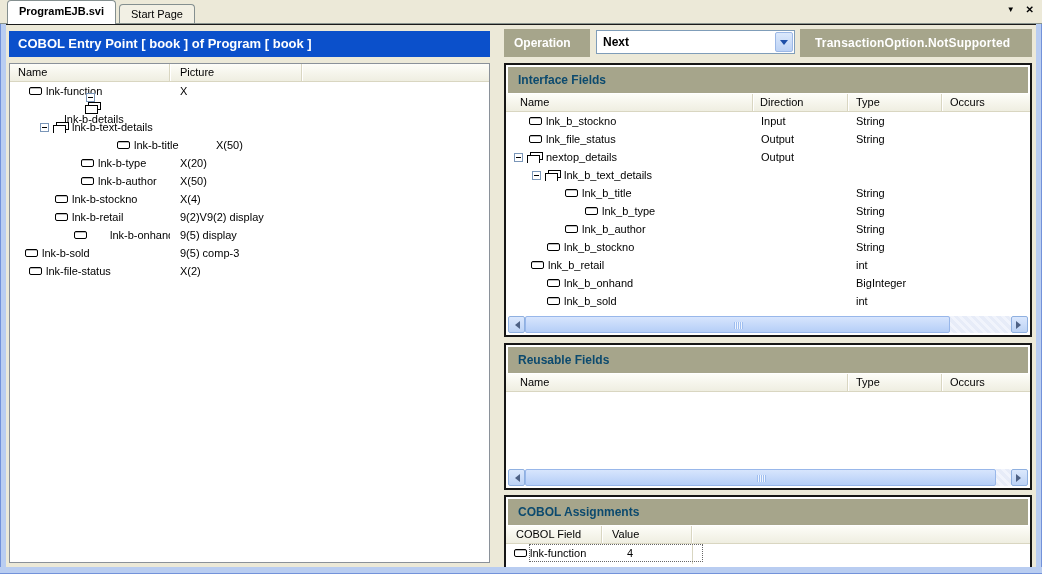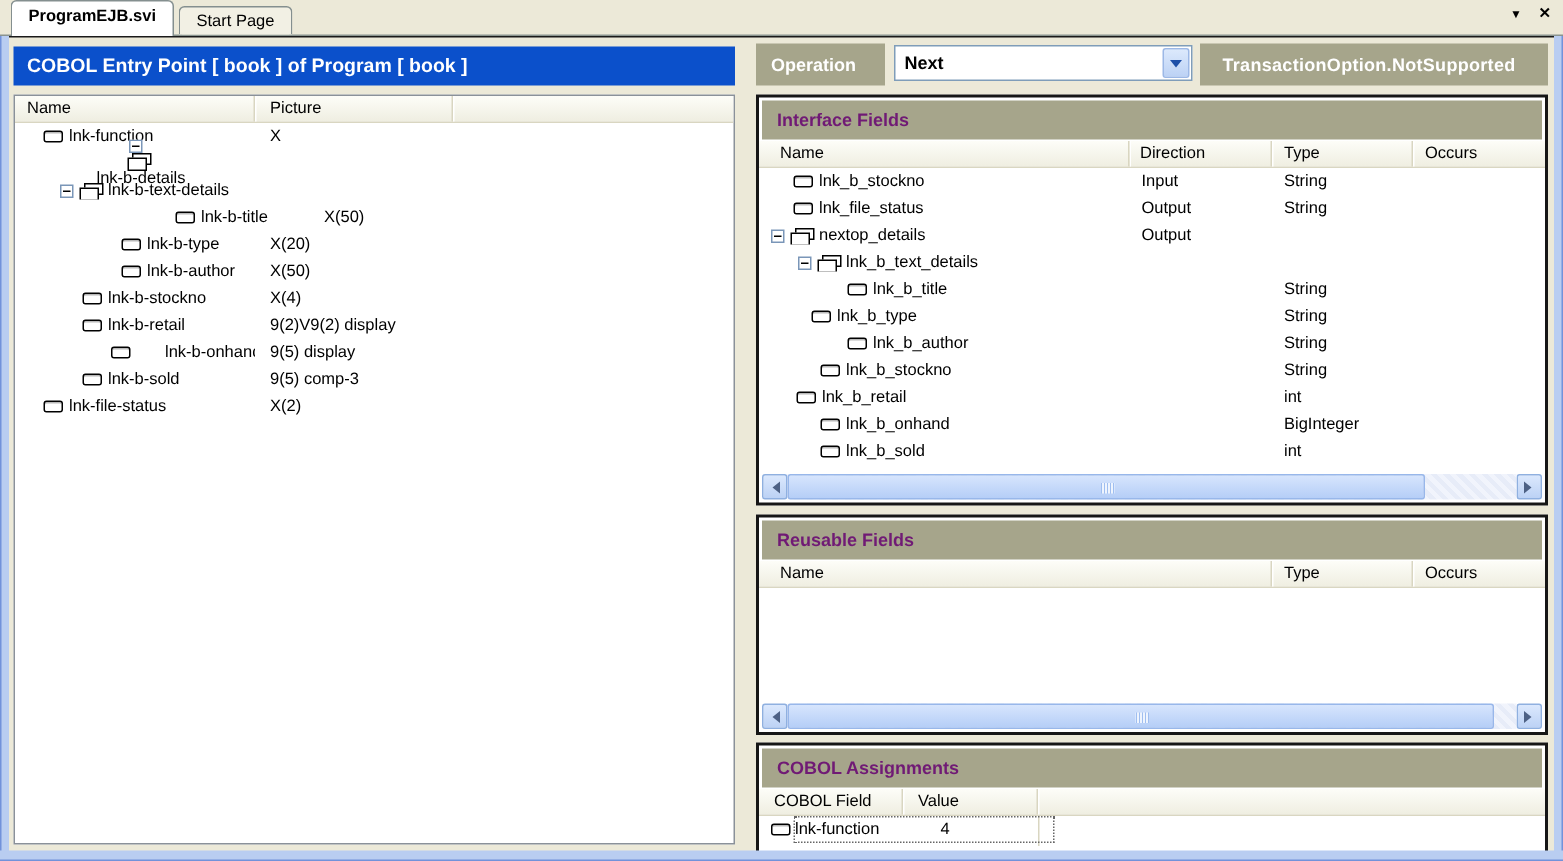--- a/index.html
+++ b/index.html
@@ -60,21 +60,21 @@
                background:linear-gradient(#dce9fc,#bcd2f5); display:flex; align-items:center; justify-content:center; }
   .caret-down { width:0; height:0; border:4px solid transparent; border-top:5px solid #1d4fa8; margin-top:4px; }
   .trans-label { position:absolute; left:794px; top:4px; width:232px; height:28px; background:#a6a58b; color:#fff;
                  font-weight:bold; font-size:12px; line-height:28px; padding-left:15px; letter-spacing:.2px; }
 
   
   .group { position:absolute; left:498px; width:528px; border:2px solid #161616; background:#fff; overflow:hidden; }
   .g-if { top:38px; height:274px; }
   .g-ru { top:318px; height:147px; }
   .g-ca { top:470px; height:104px; }
-  .g-title { margin:2px 2px 1px 2px; height:26px; background:#a6a58b; color:#701a75; font-weight:bold; font-size:12px;
+  .g-title { margin:2px 2px 1px 2px; height:26px; background:#a6a58b; color:#0c4a6e; font-weight:bold; font-size:12px;
              line-height:26px; padding-left:10px; }
 
   .rt .c-name { width:247px; }
   .rt .c-dir  { width:95px; padding-left:8px; }
   .rt .c-type { width:94px; padding-left:8px; }
   .rt .c-occ  { flex:1; padding-left:8px; }
 
   
   .hscroll { position:absolute; left:2px; right:2px; bottom:2px; height:17px; display:flex; }
   .sb-btn { width:17px; height:17px; flex:none; border:1px solid #8fb0e0; border-radius:2px;
@@ -190,21 +190,21 @@
           </div>
           <div class="trow">
             <div class="c-name" style="padding-left: 30px; gap: 19px;">
               <span class="slot"></span>
               <span class="icon-field"></span>
               <span class="lbl">lnk-b-onhand</span>
             </div>
             <div class="c-pic">9(5) display</div>
           </div>
           <div class="trow">
-            <div class="c-name" style="padding-left: 30px;">
+            <div class="c-name" style="">
               <span class="slot"></span>
               <span class="icon-field"></span>
               <span class="lbl">lnk-b-sold</span>
             </div>
             <div class="c-pic">9(5) comp-3</div>
           </div>
           <div class="trow">
             <div class="c-name" style="padding-left: 4px;">
               <span class="slot"></span>
               <span class="icon-field"></span>
@@ -277,21 +277,21 @@
             <div class="c-name" style="padding-left: 44px;">
               <span class="slot"></span>
               <span class="icon-field"></span>
               <span class="lbl">lnk_b_title</span>
             </div>
             <div class="c-dir"></div>
             <div class="c-type">String</div>
             <div class="c-occ"></div>
           </div>
           <div class="trow">
-            <div class="c-name" style="padding-left: 20px;">
+            <div class="c-name" style="padding-left: 64px;">
               <span class="slot"></span>
               <span class="icon-field"></span>
               <span class="lbl">lnk_b_type</span>
             </div>
             <div class="c-dir"></div>
             <div class="c-type">String</div>
             <div class="c-occ"></div>
           </div>
           <div class="trow">
             <div class="c-name" style="padding-left: 44px;">

